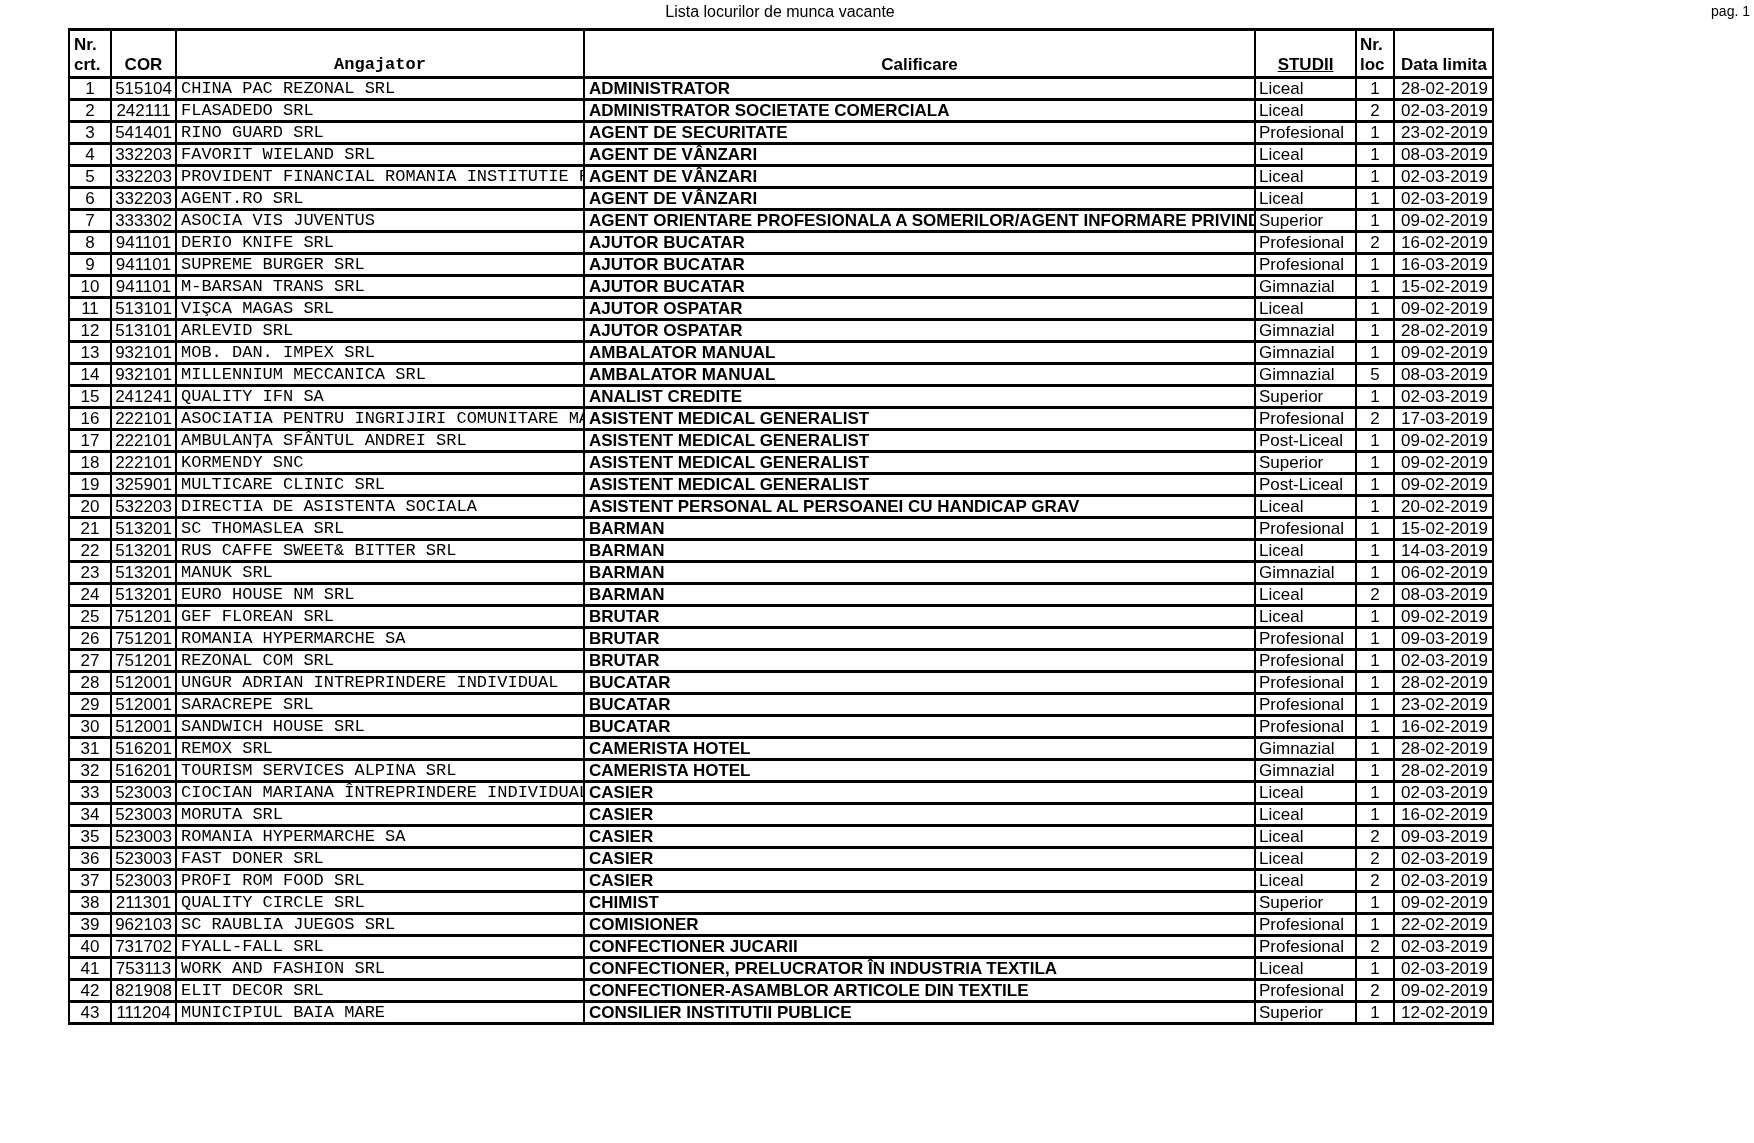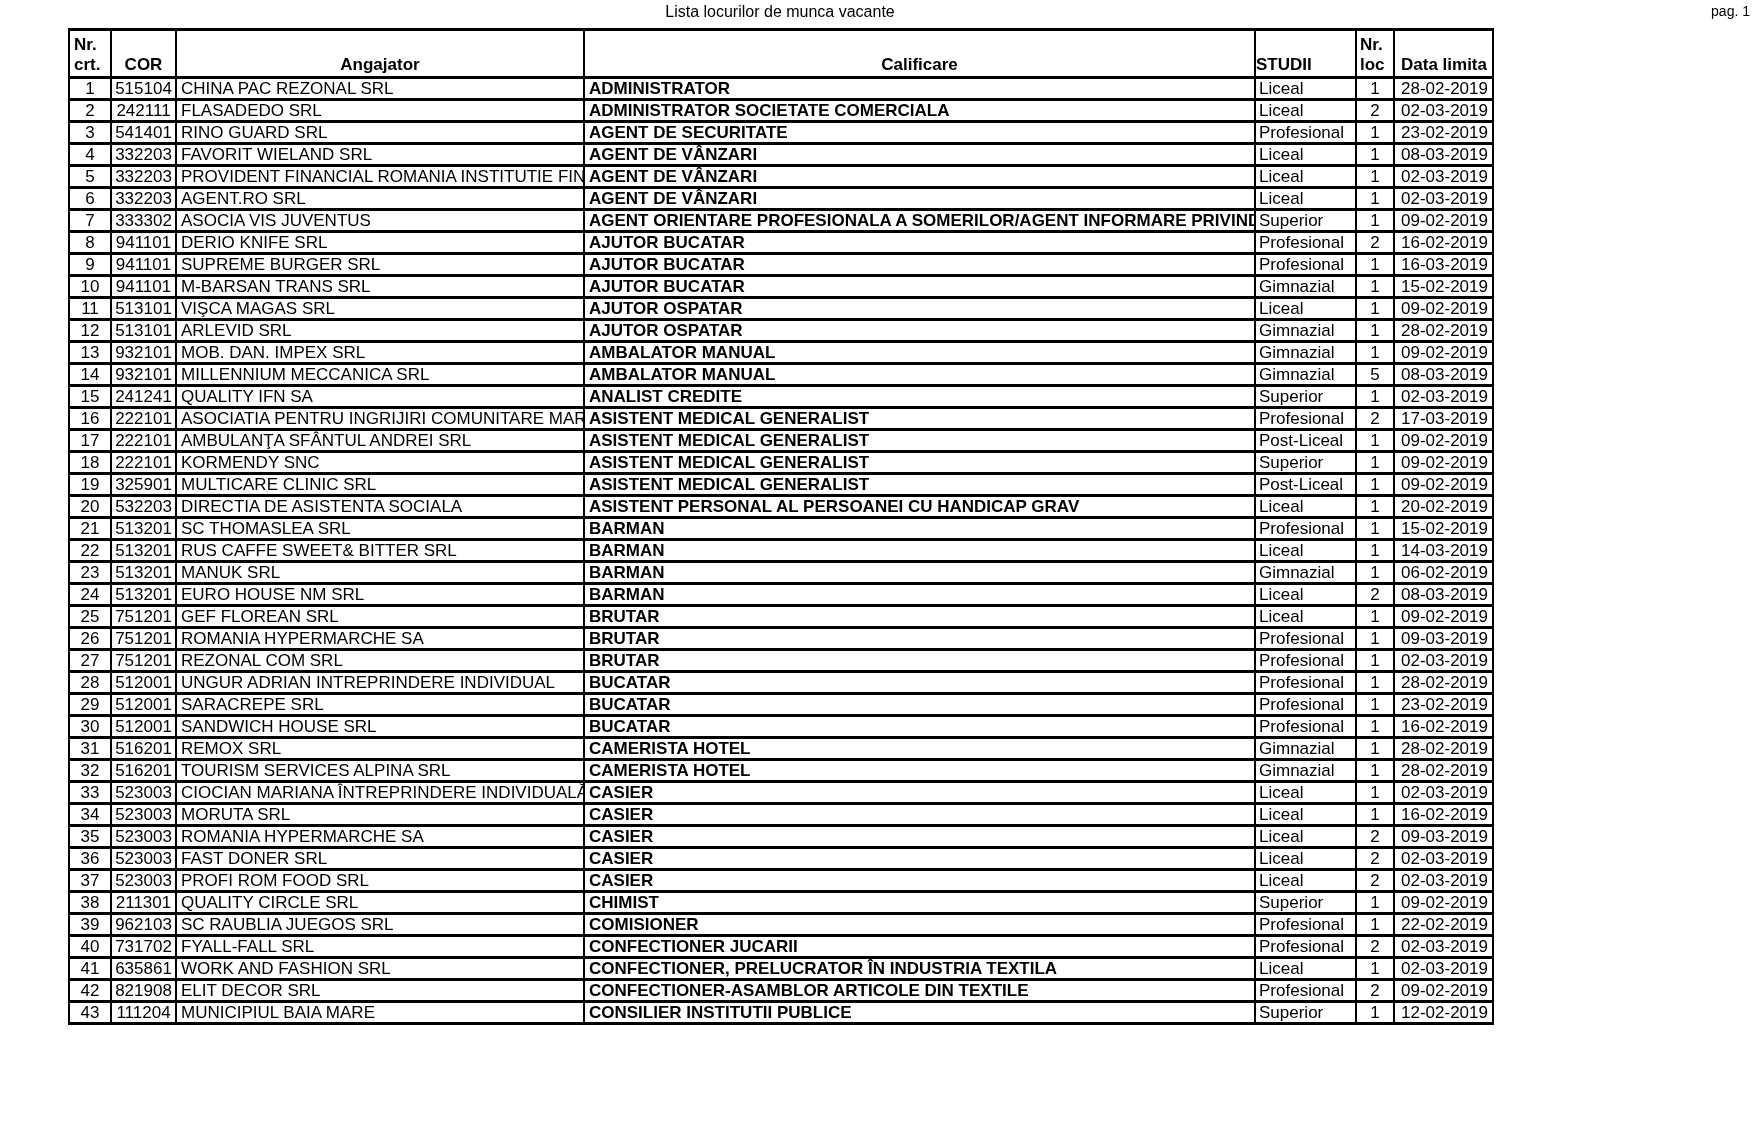--- a/index.html
+++ b/index.html
@@ -31,31 +31,31 @@
   table.jobs thead th {
     height: 44px; font-weight: bold; font-size: 17px;
     line-height: 20px; padding: 0 0 1px 0;
   }
   table.jobs td {
     height: 19px; font-size: 17px; line-height: 19px; padding: 0;
   }
   
   .col-nr_crt   { text-align: center; }
   .col-cor      { text-align: center; }
-  .col-angajator   { text-align: left; padding-left: 4px !important; }
+  .col-angajator   { text-align: left; padding-left: 4px !important; font-family: Liberation Mono, monospace; }
   .col-calificare  { text-align: left; padding-left: 4px !important; font-weight: bold; }
   .col-studii      { text-align: left; padding-left: 3px !important; }
   .col-nr_loc   { text-align: center; }
   .col-data_limita { text-align: left; padding-left: 6px !important; }
   
   thead .col-nr_crt   { text-align: left; padding-left: 4px !important; }
   thead .col-cor      { text-align: center; }
   thead .col-angajator  { text-align: center; padding-left: 0 !important; }
   thead .col-calificare { text-align: center; padding-left: 0 !important; margin-left: 32px; }
-  thead .col-studii     { padding-left: 0 !important; }
+  thead .col-studii     { text-align: center; padding-left: 0 !important; text-decoration: underline; }
   thead .col-nr_loc   { text-align: left; padding-left: 3px !important; }
   thead .col-data_limita { text-align: left; padding-left: 6px !important; }
   
   td.small  { font-size: 13px; line-height: 16px; }
   td.xsmall { font-size: 10.5px; line-height: 14px; }
   td.smallc { font-size: 12.5px; line-height: 16px; }
 </style>
 </head>
 <body>
 
@@ -457,21 +457,21 @@
         <td class="col-nr_crt">40</td>
         <td class="col-cor">731702</td>
         <td class="col-angajator">FYALL-FALL SRL</td>
         <td class="col-calificare">CONFECTIONER JUCARII</td>
         <td class="col-studii">Profesional</td>
         <td class="col-nr_loc">2</td>
         <td class="col-data_limita">02-03-2019</td>
       </tr>
       <tr>
         <td class="col-nr_crt">41</td>
-        <td class="col-cor">635861</td>
+        <td class="col-cor">753113</td>
         <td class="col-angajator">WORK AND FASHION SRL</td>
         <td class="col-calificare">CONFECTIONER, PRELUCRATOR ÎN INDUSTRIA TEXTILA</td>
         <td class="col-studii">Liceal</td>
         <td class="col-nr_loc">1</td>
         <td class="col-data_limita">02-03-2019</td>
       </tr>
       <tr>
         <td class="col-nr_crt">42</td>
         <td class="col-cor">821908</td>
         <td class="col-angajator">ELIT DECOR SRL</td>

